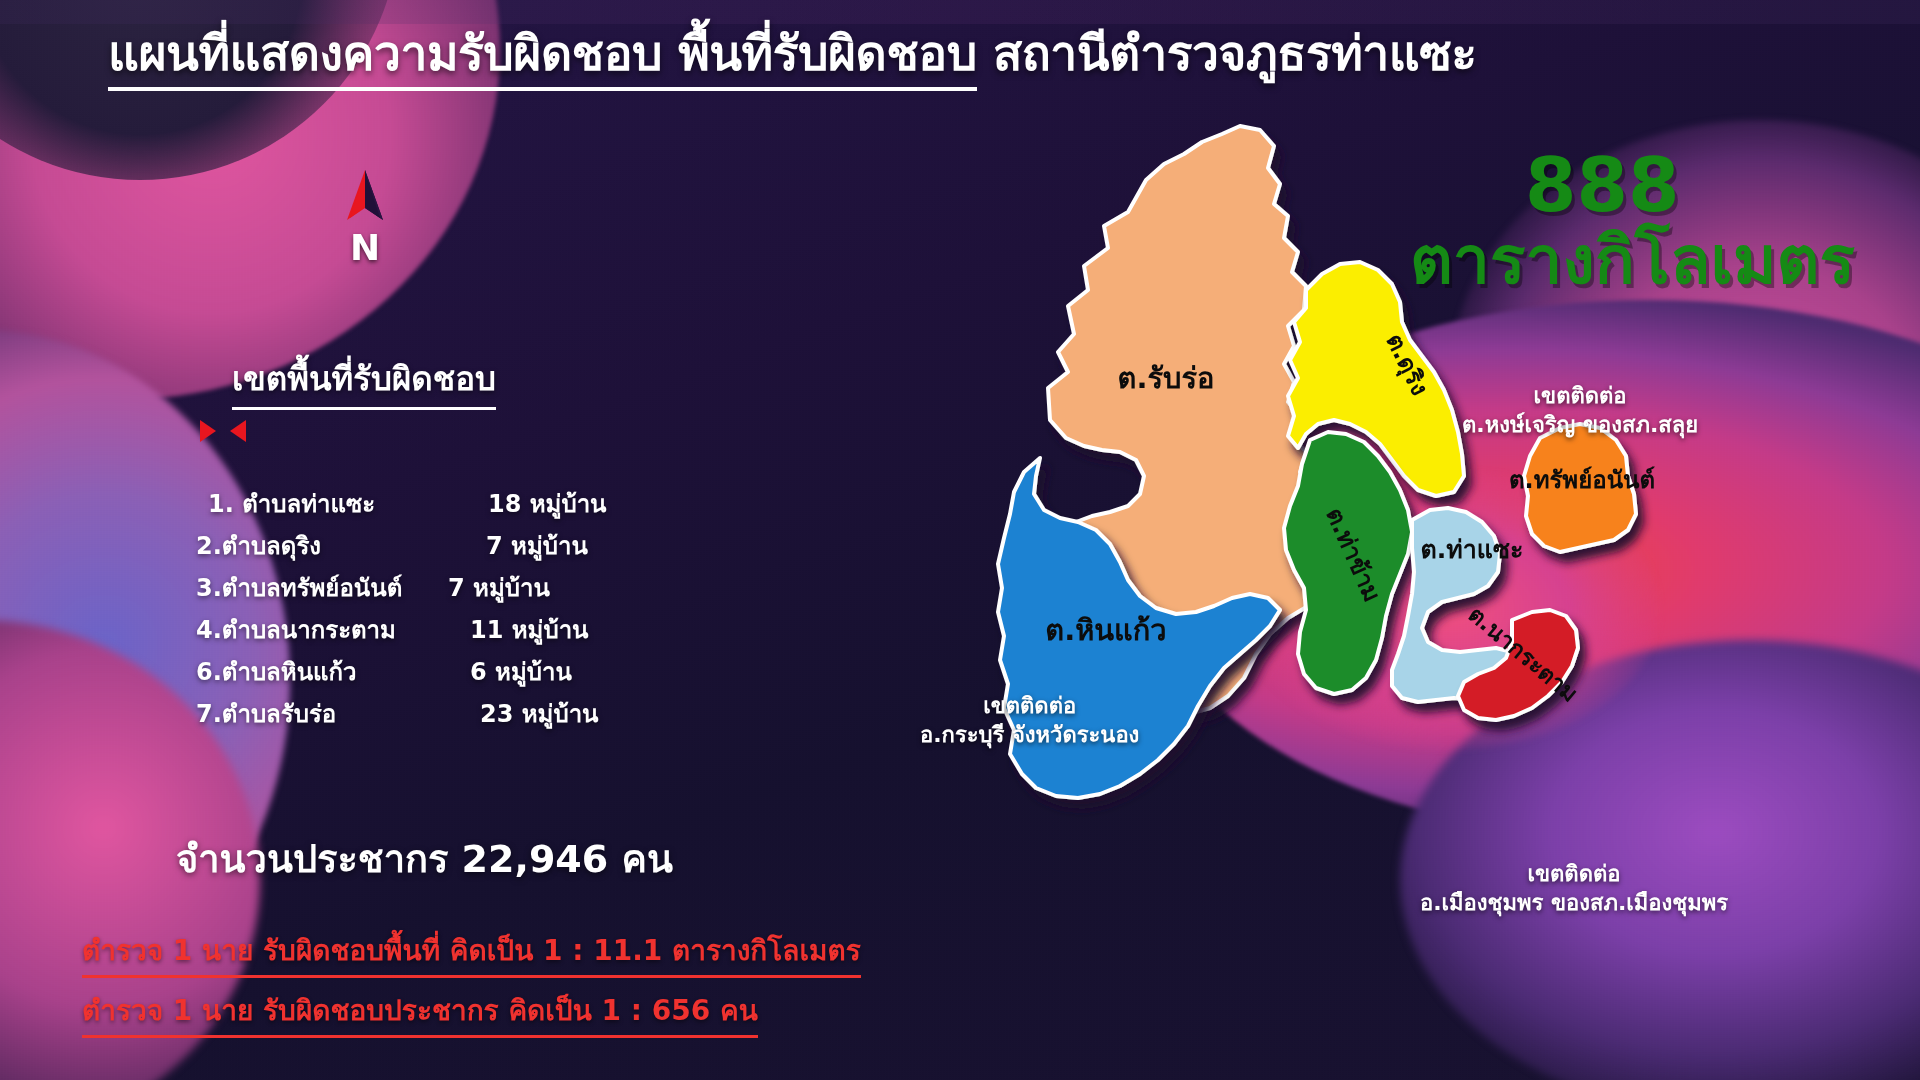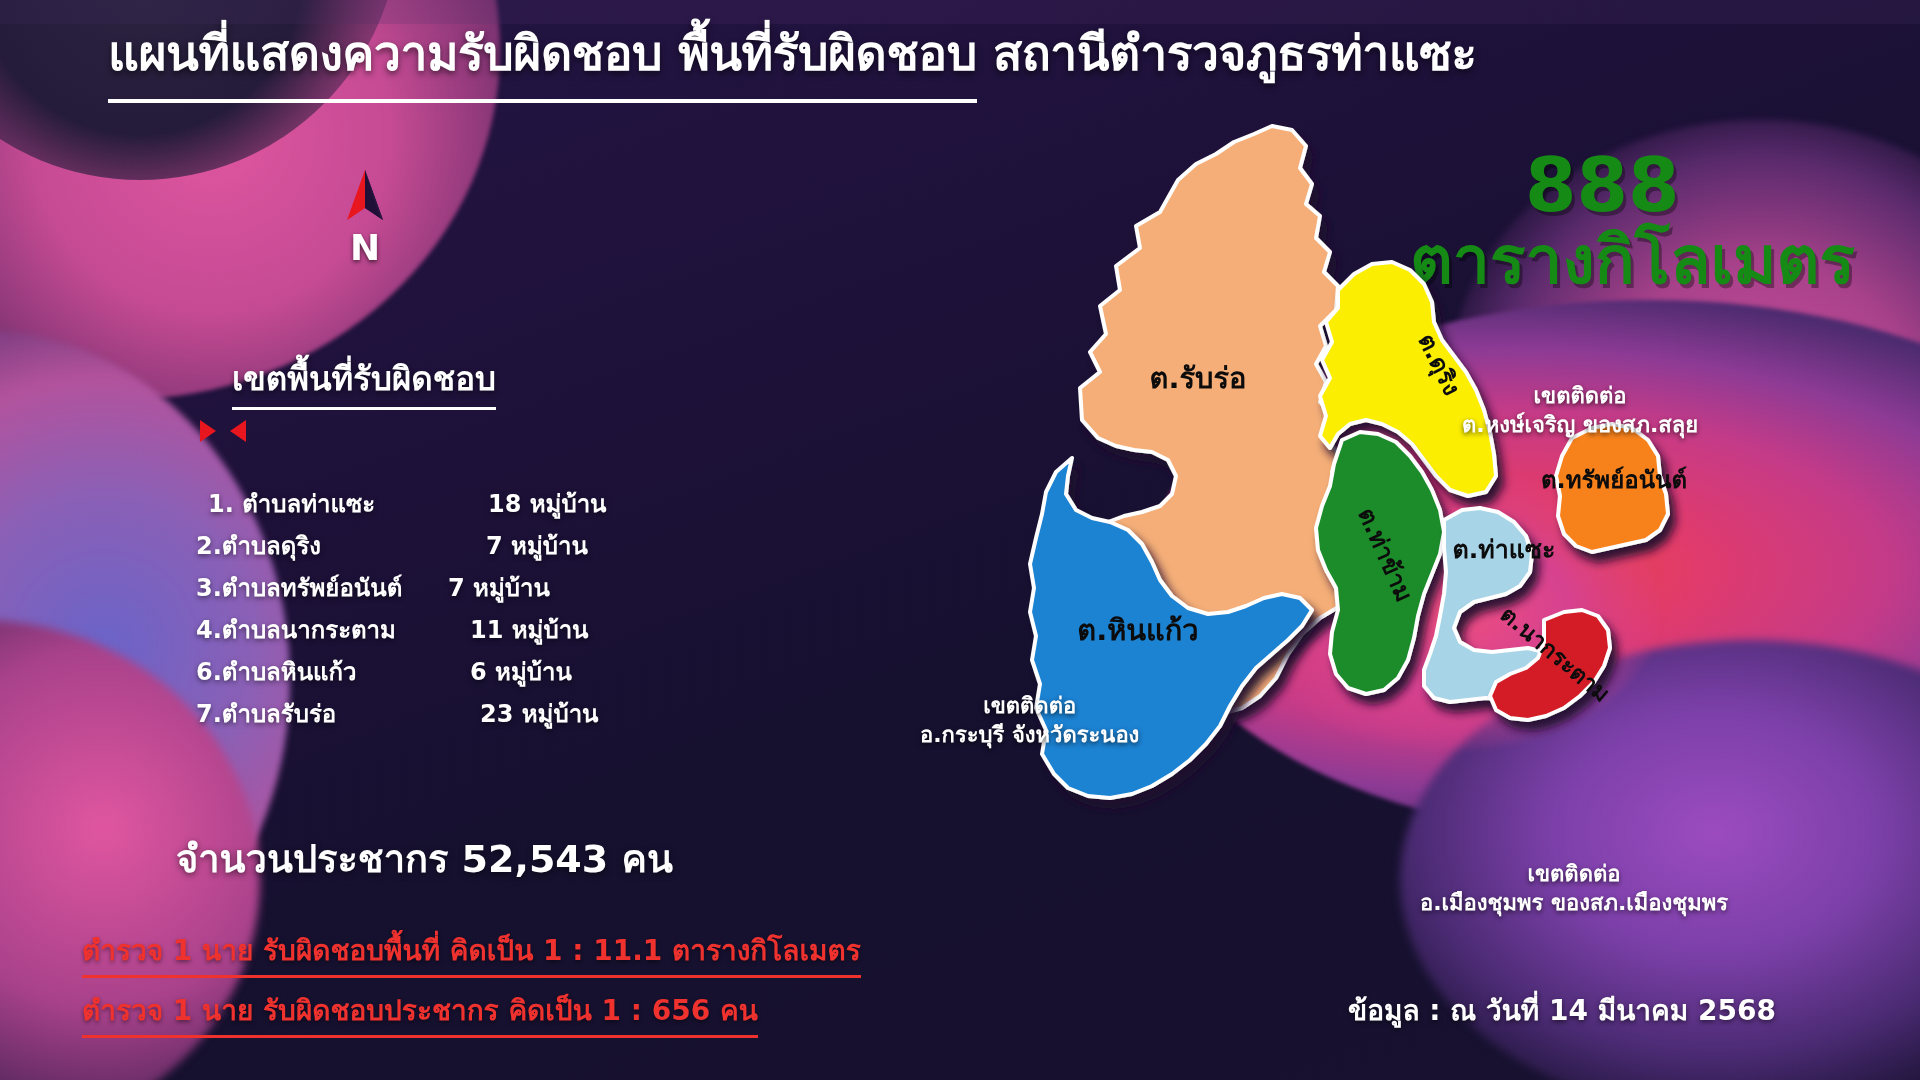--- a/index.html
+++ b/index.html
@@ -64,21 +64,21 @@
     background:linear-gradient(90deg,rgba(60,40,90,.5),rgba(120,60,140,.25),rgba(60,40,90,.5));
     opacity:.5;}
 
   
   .title{
     position:absolute;left:108px;top:26px;width:1360px;
     color:#fff;font-size:48px;font-weight:700;line-height:1.15;
     letter-spacing:-0.5px;white-space:nowrap;
     text-shadow:0 3px 6px rgba(0,0,0,.55);
   }
-  .title .u{ border-bottom:4px solid #ffffff; padding-bottom:18px; }
+  .title .u{ border-bottom:4px solid #ffffff; padding-bottom:6px; }
   .title .plain{ padding-bottom:2px;margin-top:20px; }
 
   
   .compass{position:absolute;left:330px;top:168px;width:70px;text-align:center;}
   .compass .needle{display:block;margin:0 auto;}
   .compass .n{color:#fff;font-size:36px;font-weight:700;line-height:1;margin-top:4px;
     text-shadow:0 2px 4px rgba(0,0,0,.6);}
 
   
   .sec-head{
@@ -125,21 +125,21 @@
   
   .area-num{
     position:absolute;left:1525px;top:148px;color:#158a15;font-size:74px;font-weight:700;
     line-height:1;text-shadow:3px 4px 0 rgba(0,0,0,.35);
   }
   .area-unit{
     position:absolute;left:1410px;top:228px;color:#158a15;font-size:66px;font-weight:700;
     line-height:1;white-space:nowrap;text-shadow:3px 4px 0 rgba(0,0,0,.35);
   }
 
-  .map{position:absolute;left:1020px;top:120px;width:700px;height:740px;}
+  .map{position:absolute;left:988px;top:120px;width:700px;height:740px;}
 
   .note{position:absolute;color:#fff;font-weight:700;text-align:center;line-height:1.3;
     white-space:nowrap;text-shadow:0 2px 5px rgba(0,0,0,.6);}
   .note.n1{left:1462px;top:382px;font-size:22px;}
   .note.n2{left:920px;top:692px;font-size:22px;}
   .note.n3{left:1420px;top:860px;font-size:22px;}
 
   .datestamp{position:absolute;left:1348px;top:988px;color:#fff;font-size:28px;font-weight:700;
     white-space:nowrap;text-shadow:0 2px 5px rgba(0,0,0,.55);}
 </style>
@@ -200,21 +200,21 @@
     <div class="trow r6">
       <span class="tname">6.ตำบลหินแก้ว</span>
       <span class="tcount">6 หมู่บ้าน</span>
     </div>
     <div class="trow r7">
       <span class="tname">7.ตำบลรับร่อ</span>
       <span class="tcount">23 หมู่บ้าน</span>
     </div>
   </div>
 
-  <div class="pop">จำนวนประชากร 52,543 คน</div>
+  <div class="pop">จำนวนประชากร 22,946 คน</div>
   <div class="redline l1">ตำรวจ 1 นาย รับผิดชอบพื้นที่ คิดเป็น 1 : 11.1 ตารางกิโลเมตร</div>
   <div class="redline l2">ตำรวจ 1 นาย รับผิดชอบประชากร คิดเป็น 1 : 656 คน</div>
 
   <div class="area-num">888</div>
   <div class="area-unit">ตารางกิโลเมตร</div>
 
   <div class="map">
     <svg width="700" height="740" viewBox="0 0 700 740">
       <defs>
         <filter id="shadow" x="-30%" y="-30%" width="180%" height="180%">
@@ -286,15 +286,14 @@
   </div>
   <div class="note n2">
     <div>เขตติดต่อ</div>
     <div>อ.กระบุรี จังหวัดระนอง</div>
   </div>
   <div class="note n3">
     <div>เขตติดต่อ</div>
     <div>อ.เมืองชุมพร ของสภ.เมืองชุมพร</div>
   </div>
 
-  <div class="datestamp">ข้อมูล : ณ วันที่ 14 มีนาคม 2568</div>
 
 </div>
 
 </body></html>

